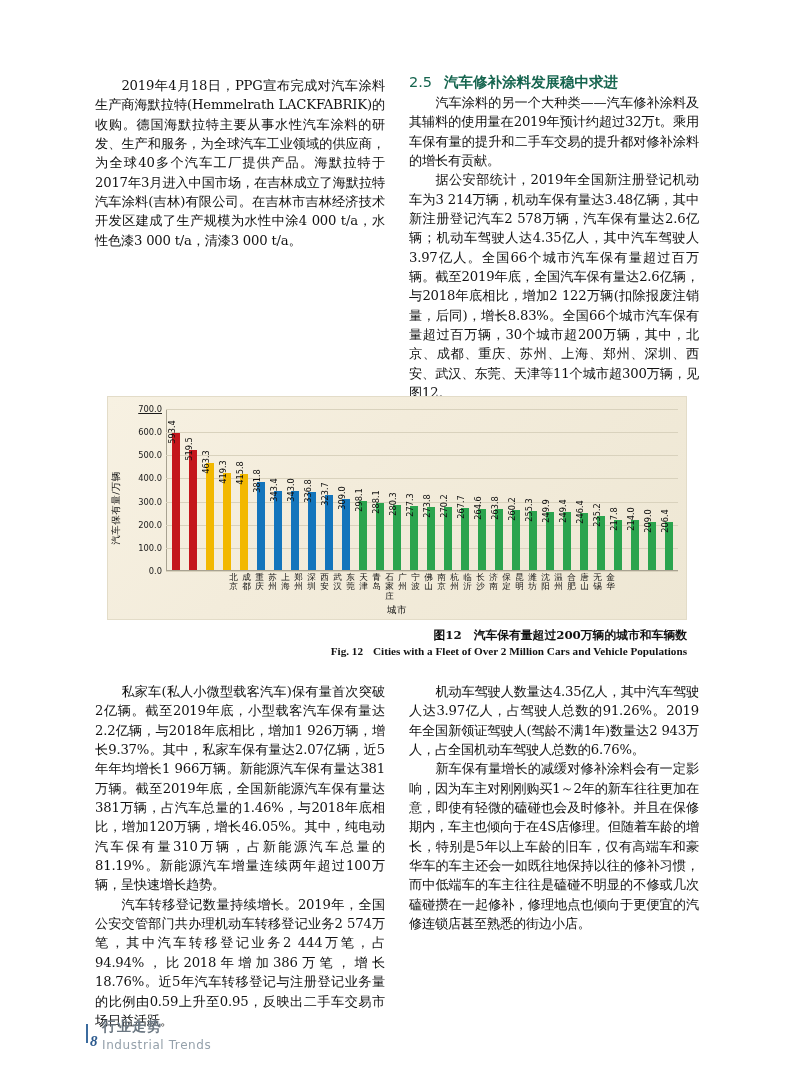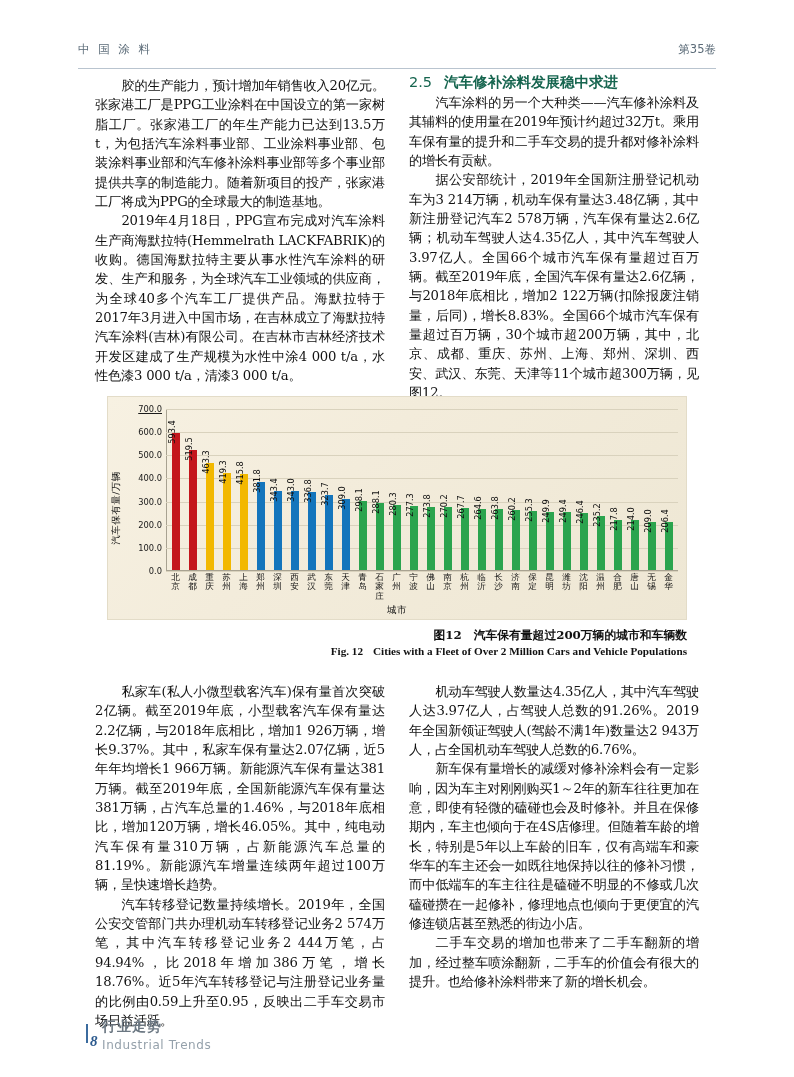--- a/index.html
+++ b/index.html
@@ -100,21 +100,21 @@
   .bar .vlabel{
     position:absolute;bottom:100%;left:50%;
     transform:translateX(-50%) rotate(-90deg);
     transform-origin:bottom center;
     margin-bottom:1px;
     font-size:8.2px;line-height:8px;white-space:nowrap;
     font-family:"DejaVu Sans","Liberation Sans",sans-serif;color:#111;
   }
   .xlabels{
     position:absolute;left:58px;right:8px;top:176px;height:44px;
-    display:flex;justify-content:space-between;padding:0 3px;box-sizing:border-box;
+    display:flex;justify-content:center;padding:0 3px;box-sizing:border-box;
   }
   .xlab{
     width:13px;font-size:8.6px;line-height:9.4px;text-align:center;
     font-family:"DejaVu Sans","Liberation Sans",sans-serif;color:#111;
     word-break:break-all;
   }
   .xaxis-title{
     position:absolute;left:0;right:0;bottom:2px;text-align:center;
     font-size:9.5px;font-family:"DejaVu Sans","Liberation Sans",sans-serif;color:#111;
     letter-spacing:0.5px;
@@ -151,27 +151,22 @@
   .foot-en{
     font-size:12px;color:#95a1ab;line-height:11px;letter-spacing:0.6px;
     font-family:"DejaVu Sans","Liberation Sans",sans-serif;
   }
 </style>
 </head>
 <body>
 
 <div class="page">
 
-  <div class="runhead">
-    <div class="runhead-left">中 国 涂 料</div>
-    <div class="runhead-right">第35卷</div>
-  </div>
 
   <div class="col col-left top-left">
-    <p class="para">胶的生产能力，预计增加年销售收入20亿元。张家港工厂是PPG工业涂料在中国设立的第一家树脂工厂。张家港工厂的年生产能力已达到13.5万t，为包括汽车涂料事业部、工业涂料事业部、包装涂料事业部和汽车修补涂料事业部等多个事业部提供共享的制造能力。随着新项目的投产，张家港工厂将成为PPG的全球最大的制造基地。</p>
     <p class="para">2019年4月18日，PPG宣布完成对汽车涂料生产商海默拉特(Hemmelrath LACKFABRIK)的收购。德国海默拉特主要从事水性汽车涂料的研发、生产和服务，为全球汽车工业领域的供应商，为全球40多个汽车工厂提供产品。海默拉特于2017年3月进入中国市场，在吉林成立了海默拉特汽车涂料(吉林)有限公司。在吉林市吉林经济技术开发区建成了生产规模为水性中涂4 000 t/a，水性色漆3 000 t/a，清漆3 000 t/a。</p>
   </div>
 
   <div class="col col-right top-right">
     <h2 class="sect">
       <span class="num">2.5</span><span>汽车修补涂料发展稳中求进</span>
     </h2>
     <p class="para">汽车涂料的另一个大种类——汽车修补涂料及其辅料的使用量在2019年预计约超过32万t。乘用车保有量的提升和二手车交易的提升都对修补涂料的增长有贡献。</p>
     <p class="para">据公安部统计，2019年全国新注册登记机动车为3 214万辆，机动车保有量达3.48亿辆，其中新注册登记汽车2 578万辆，汽车保有量达2.6亿辆；机动车驾驶人达4.35亿人，其中汽车驾驶人3.97亿人。全国66个城市汽车保有量超过百万辆。截至2019年底，全国汽车保有量达2.6亿辆，与2018年底相比，增加2 122万辆(扣除报废注销量，后同)，增长8.83%。全国66个城市汽车保有量超过百万辆，30个城市超200万辆，其中，北京、成都、重庆、苏州、上海、郑州、深圳、西安、武汉、东莞、天津等11个城市超300万辆，见图12。</p>
   </div>
@@ -398,21 +393,20 @@
   </div>
 
   <div class="col bot-left">
     <p class="para">私家车(私人小微型载客汽车)保有量首次突破2亿辆。截至2019年底，小型载客汽车保有量达2.2亿辆，与2018年底相比，增加1 926万辆，增长9.37%。其中，私家车保有量达2.07亿辆，近5年年均增长1 966万辆。新能源汽车保有量达381万辆。截至2019年底，全国新能源汽车保有量达381万辆，占汽车总量的1.46%，与2018年底相比，增加120万辆，增长46.05%。其中，纯电动汽车保有量310万辆，占新能源汽车总量的81.19%。新能源汽车增量连续两年超过100万辆，呈快速增长趋势。</p>
     <p class="para">汽车转移登记数量持续增长。2019年，全国公安交管部门共办理机动车转移登记业务2 574万笔，其中汽车转移登记业务2 444万笔，占94.94%，比2018年增加386万笔，增长18.76%。近5年汽车转移登记与注册登记业务量的比例由0.59上升至0.95，反映出二手车交易市场日益活跃。</p>
   </div>
 
   <div class="col bot-right">
     <p class="para">机动车驾驶人数量达4.35亿人，其中汽车驾驶人达3.97亿人，占驾驶人总数的91.26%。2019年全国新领证驾驶人(驾龄不满1年)数量达2 943万人，占全国机动车驾驶人总数的6.76%。</p>
     <p class="para">新车保有量增长的减缓对修补涂料会有一定影响，因为车主对刚刚购买1～2年的新车往往更加在意，即使有轻微的磕碰也会及时修补。并且在保修期内，车主也倾向于在4S店修理。但随着车龄的增长，特别是5年以上车龄的旧车，仅有高端车和豪华车的车主还会一如既往地保持以往的修补习惯，而中低端车的车主往往是磕碰不明显的不修或几次磕碰攒在一起修补，修理地点也倾向于更便宜的汽修连锁店甚至熟悉的街边小店。</p>
-    <p class="para">二手车交易的增加也带来了二手车翻新的增加，经过整车喷涂翻新，二手车的价值会有很大的提升。也给修补涂料带来了新的增长机会。</p>
   </div>
 
   <div class="footer">
     <span class="pagenum-wrap">
       <span class="bracket"></span>
       <span class="pagenum">8</span>
     </span>
     <span class="foot-text">
       <span class="foot-cn">行业走势</span><br>
       <span class="foot-en">Industrial Trends</span>

